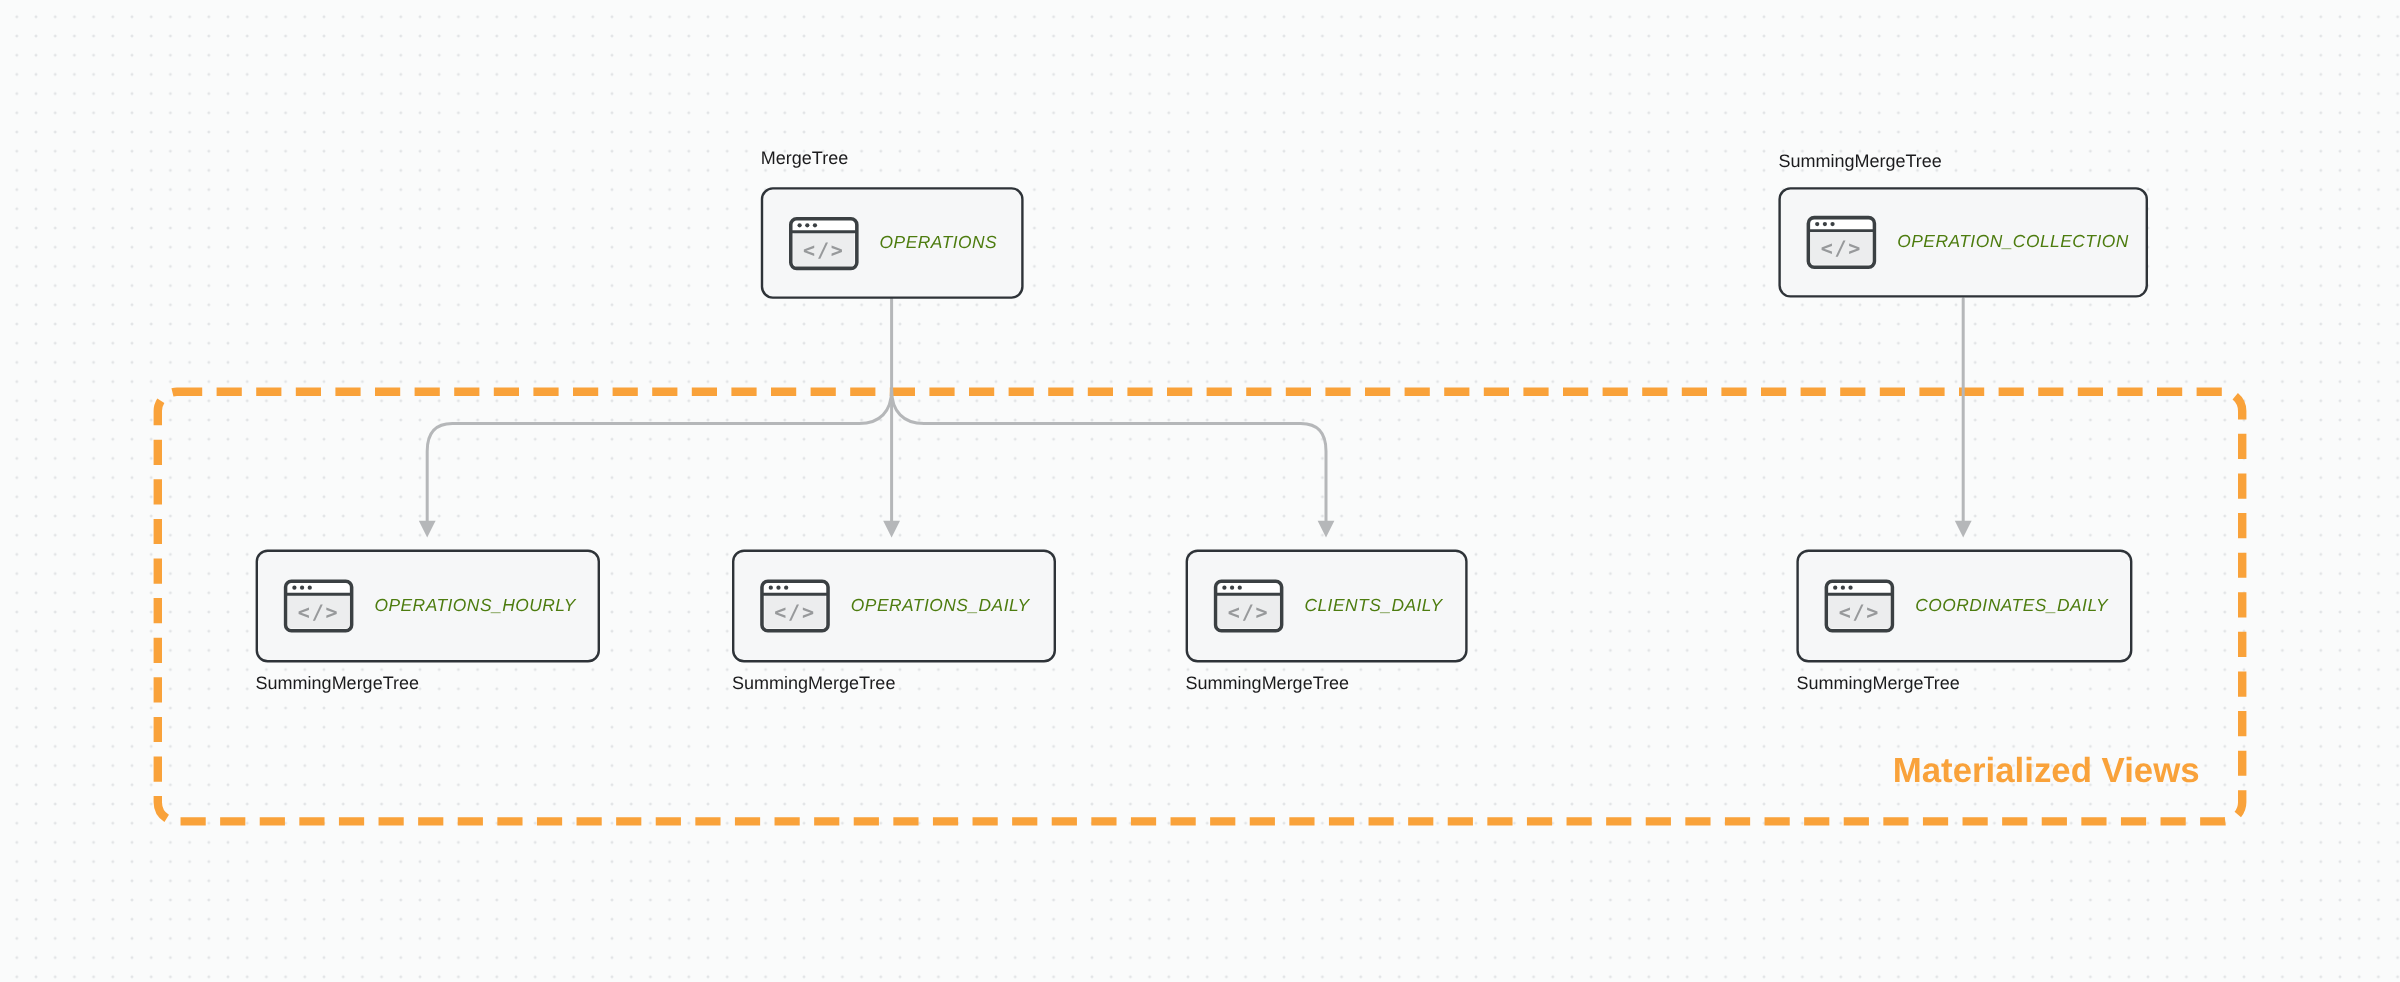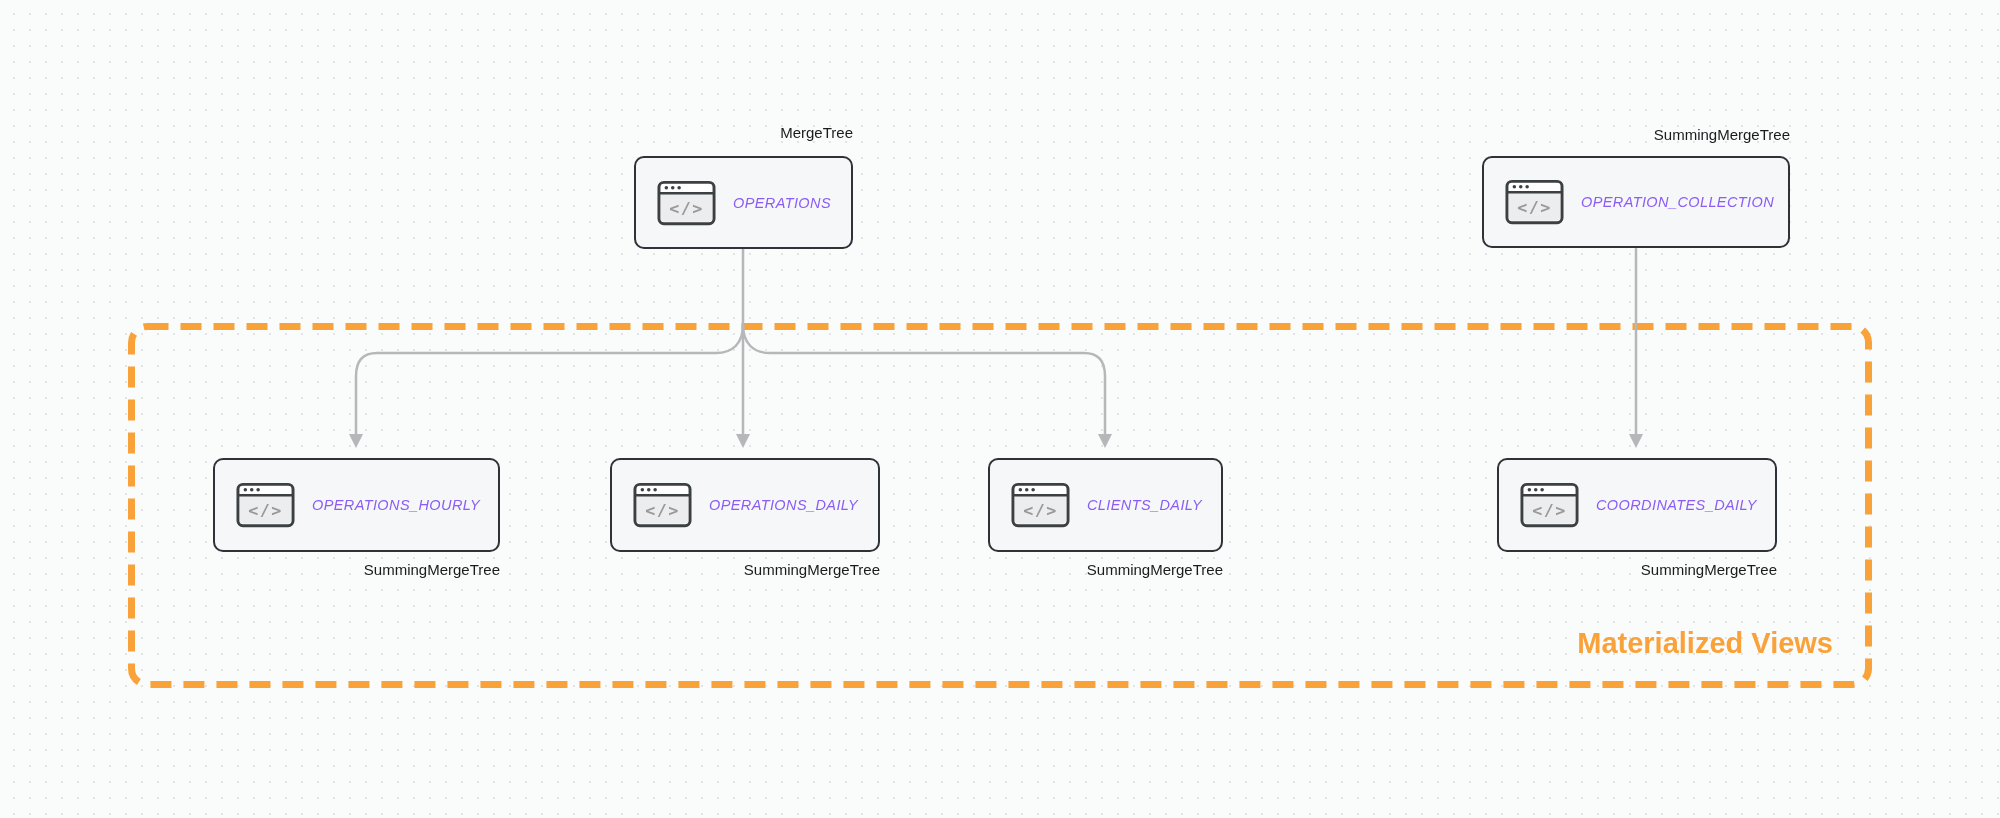--- a/index.html
+++ b/index.html
@@ -32,27 +32,27 @@
     padding: 0 16px 0 21px;
     background: #F6F7F8;
     border: 2.5px solid #2E3338;
     border-radius: 10px;
   }
   .node-label {
     font-style: italic;
     font-weight: 500;
     font-size: 14.5px;
     letter-spacing: 0.4px;
-    color: #8b5cf6;
+    color: #4d7c0f;
     white-space: nowrap;
   }
   .win-icon { width: 59px; height: 46px; flex: 0 0 auto; }
   .engine-label {
     position: absolute;
-    text-align: right;
+    text-align: left;
     font-size: 15px;
     color: #1B1B1D;
     white-space: nowrap;
   }
   .mv-label {
     position: absolute;
     right: 167px;
     top: 627px;
     font-size: 29px;
     font-weight: 600;

